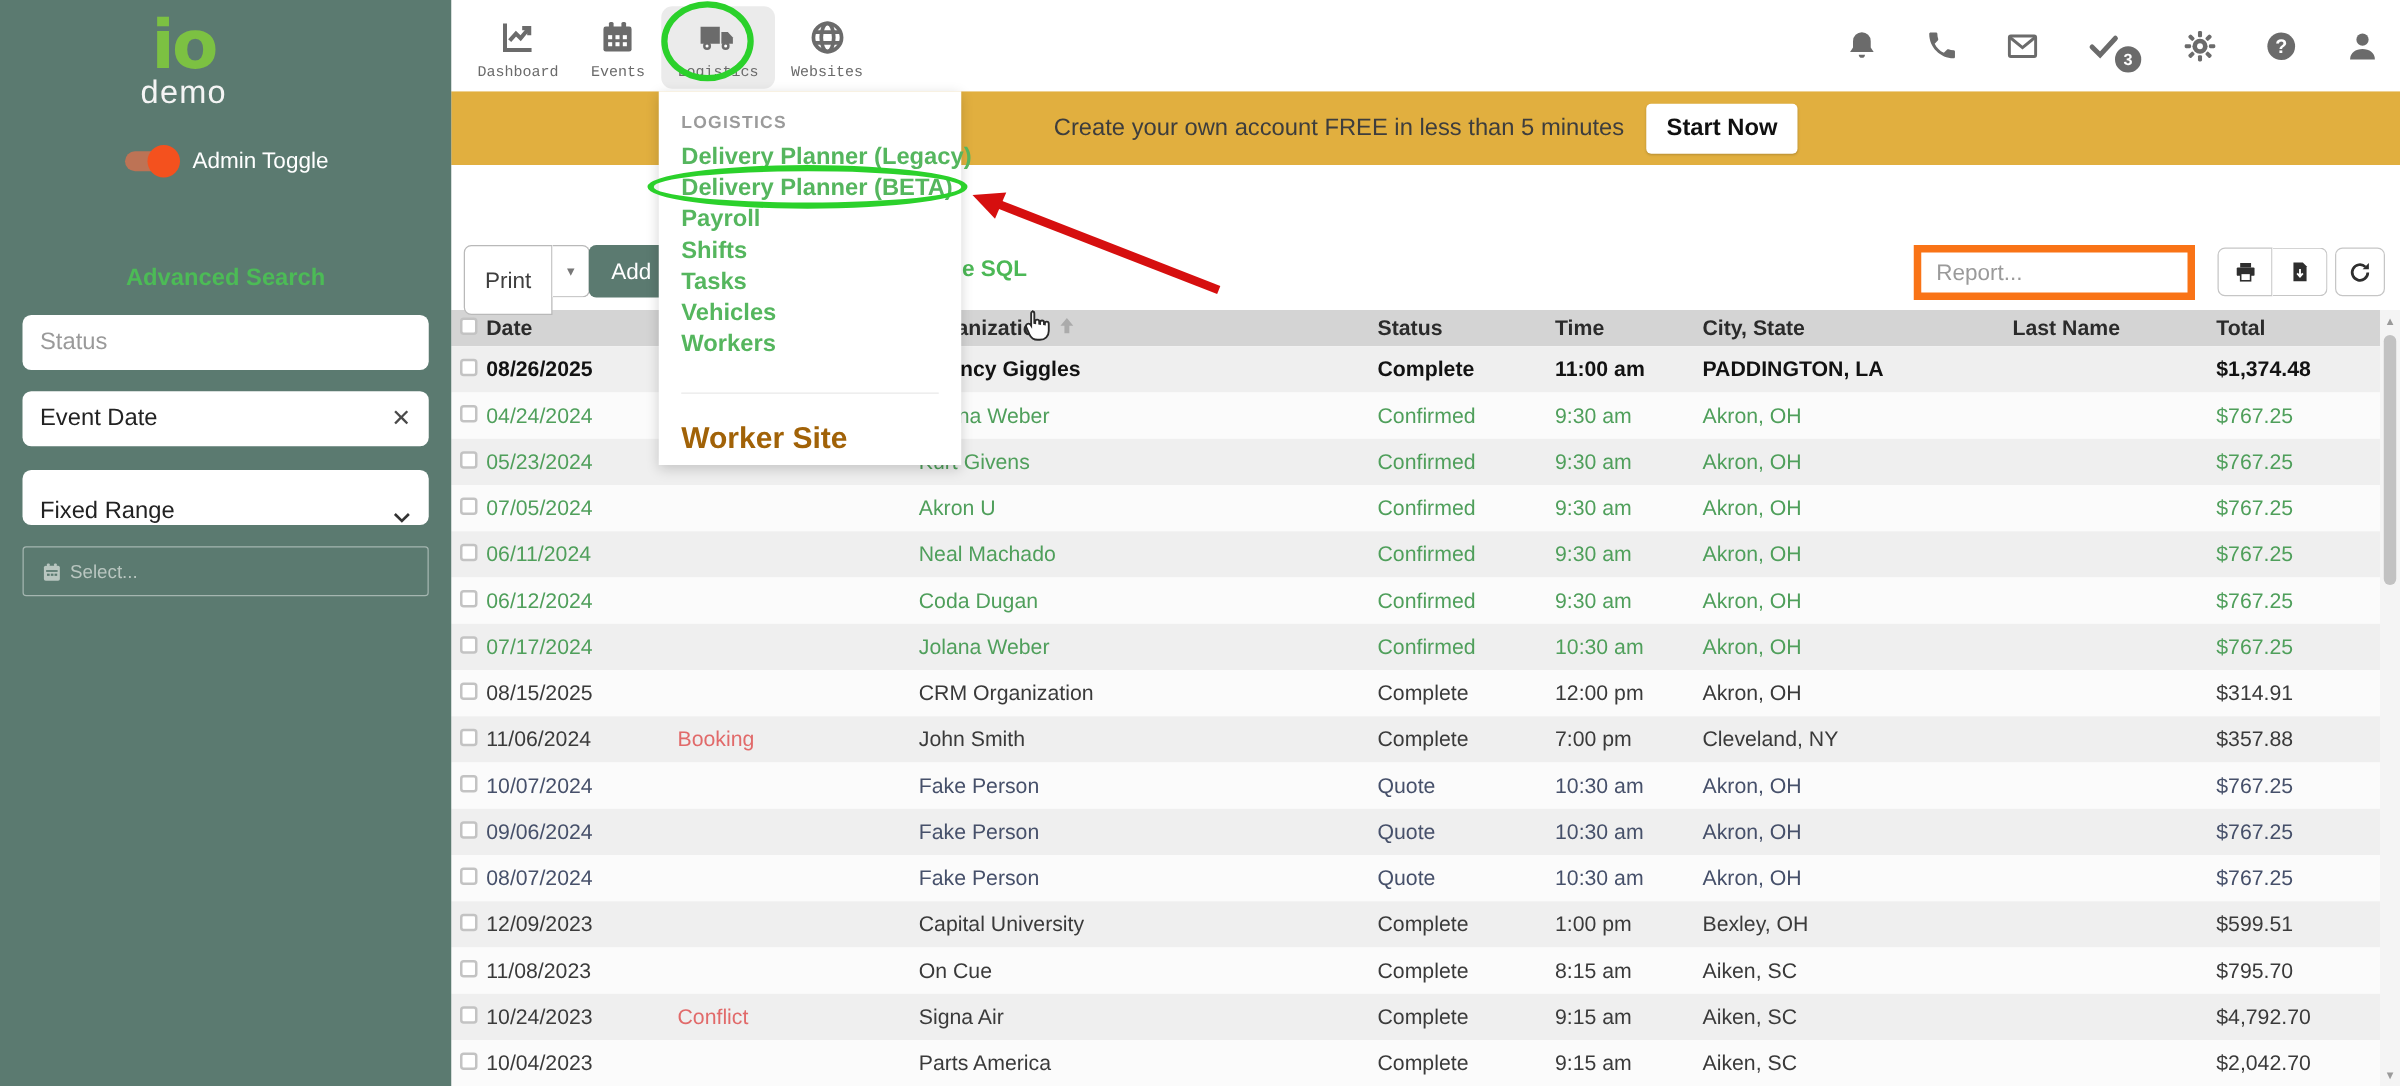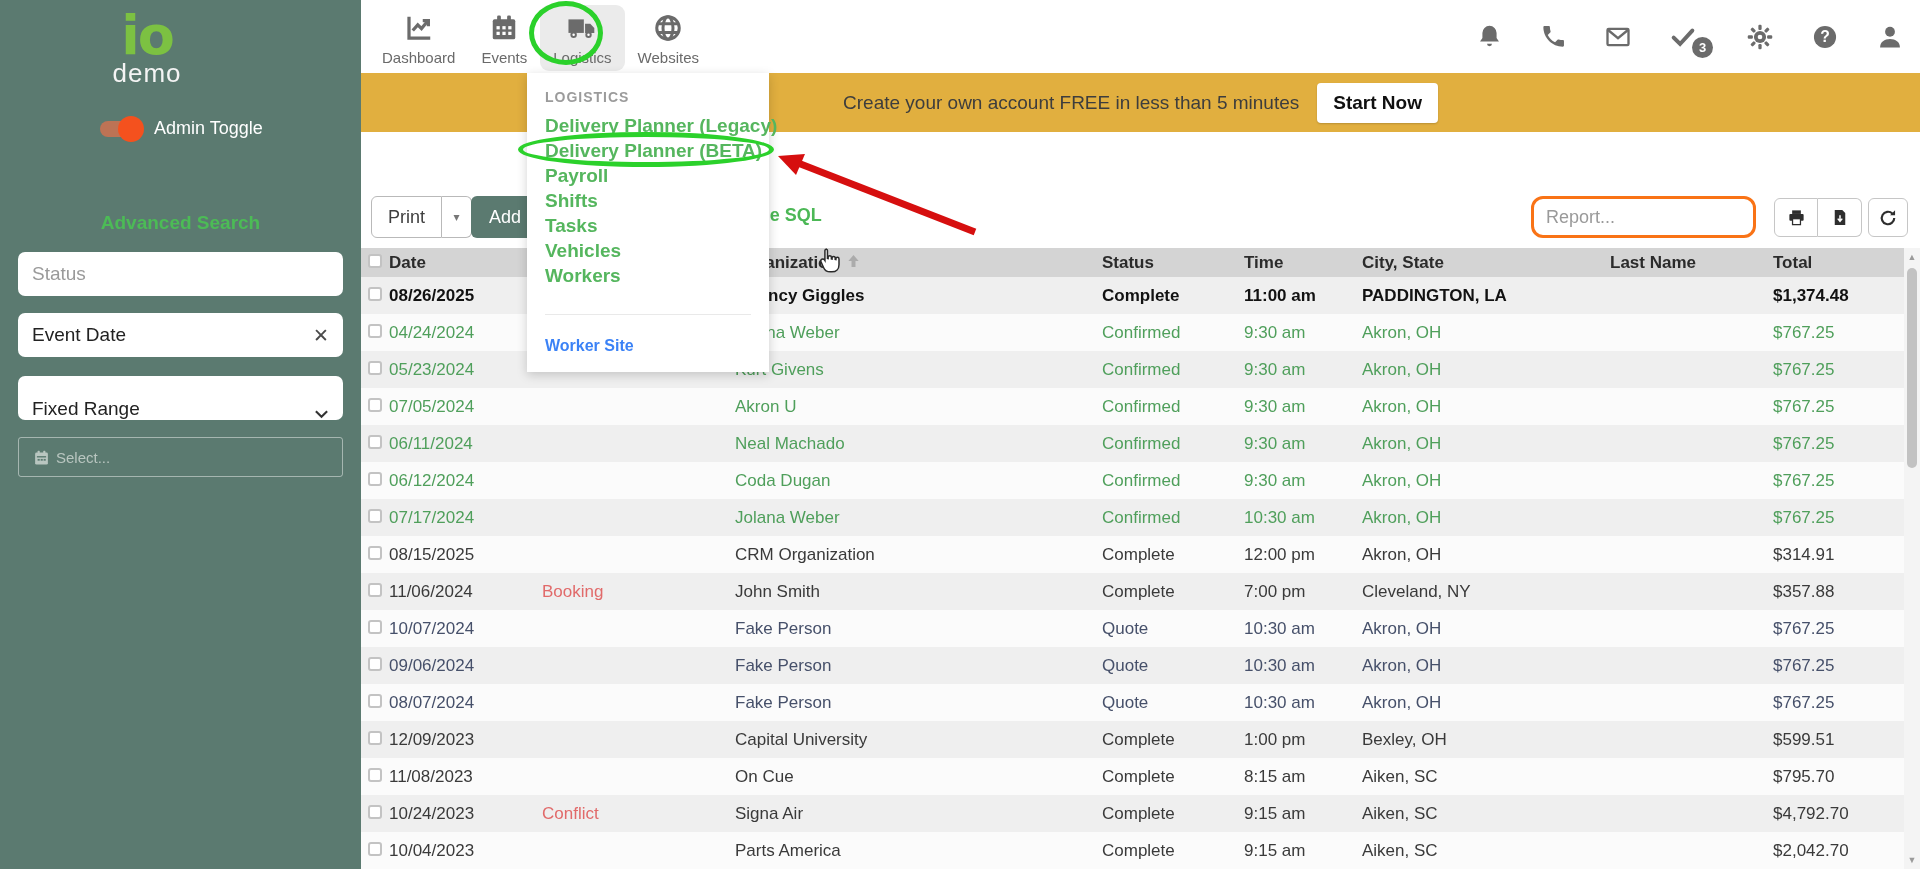--- a/index.html
+++ b/index.html
@@ -25,39 +25,39 @@
   .sb-eventdate .x { color:#4a4a4a; font-size:19px; cursor:pointer; }
   .sb-fixedrange { top:376px; display:flex; align-items:flex-end; justify-content:space-between; cursor:pointer; }
   .sb-dateselect { top:437px; height:40px; background:transparent; border:1px solid rgba(255,255,255,.45); border-radius:3px; display:flex; align-items:center; color:#b9c6c0; font-size:15px; cursor:pointer; }
   .sb-dateselect svg { margin-right:6px; }
 
   
   .topbar { position:absolute; left:361px; top:0; right:0; height:73px; background:#fff; z-index:10; }
   .nav-items { position:absolute; left:8px; top:0; height:73px; display:flex; align-items:center; }
   .nav-item { height:66px; margin-top:2px; padding:4px 13px 0; display:flex; flex-direction:column; align-items:center; justify-content:center; border-radius:9px; cursor:pointer; }
   .nav-item.active { background:#ebebeb; }
-  .nav-item .lbl { font-size:15px; color:#6a6a6a; margin-top:6px; }
+  .nav-item .lbl { font-size:12px; color:#6a6a6a; margin-top:6px;font-family:Liberation Mono, monospace; }
   .right-icons { position:absolute; right:16px; top:0; height:73px; display:flex; align-items:center; gap:37px; }
   .ricon { position:relative; cursor:pointer; display:flex; align-items:center; }
   .badge { position:absolute; right:-16px; bottom:-7px; width:21px; height:21px; border-radius:50%; background:#6b6b6b; color:#fff; font-size:13px; font-weight:700; display:flex; align-items:center; justify-content:center; }
   .gap-after-badge { margin-left:12px; }
 
   
   .banner { position:absolute; left:361px; right:0; top:73px; height:59px; background:#e1af3f; display:flex; align-items:center; justify-content:center; gap:18px; z-index:5; }
   .banner-text { font-size:19px; color:#3d3d3d; }
   .cta-btn { background:#fff; border:none; border-radius:4px; padding:9px 16px; font-size:19px; font-weight:700; color:#101010; cursor:pointer; box-shadow:0 1px 2px rgba(0,0,0,.18); font-family:"Liberation Sans",sans-serif; }
 
   
   .page-title { position:absolute; left:361px; top:145px; width:1543px; text-align:center; font-size:31px; color:#1c1c1c; font-weight:400; z-index:2; }
   .print-group { position:absolute; left:371px; top:196px; height:42px; display:flex; z-index:4; }
-  .btn-print { height:42px; padding:0 16px; background:#fff; border:1px solid #b9b9b9; border-radius:6px 0 0 6px; font-size:18px; color:#3e3e3e; cursor:pointer; font-family:"Liberation Sans",sans-serif; }
+  .btn-print { height:56px; padding:0 16px; background:#fff; border:1px solid #b9b9b9; border-radius:6px 0 0 6px; font-size:18px; color:#3e3e3e; cursor:pointer; font-family:"Liberation Sans",sans-serif; }
   .btn-caret { height:42px; width:30px; background:#fff; border:1px solid #b9b9b9; border-left:none; border-radius:0 6px 6px 0; color:#777; font-size:12px; cursor:pointer; }
   .btn-add { position:absolute; left:471px; top:196px; height:42px; width:130px; background:#5b7a70; color:#fff; border:none; border-radius:6px; font-size:18px; text-align:left; padding-left:18px; cursor:pointer; z-index:4; font-family:"Liberation Sans",sans-serif; }
   .toggle-sql { position:absolute; left:722px; top:205px; color:#4cb856; font-size:18px; font-weight:700; z-index:4; cursor:pointer; }
-  .report-input { position:absolute; left:1531px; top:196px; width:225px; height:42px; border:3px solid #f97316; border-radius:12px; font-size:18px; padding:16px 12px; color:#333; z-index:4; }
+  .report-input { position:absolute; left:1531px; top:196px; width:225px; height:42px; border:6px solid #f97316; border-radius:0; font-size:18px; padding:16px 12px; color:#333; z-index:4; }
   .report-input::placeholder { color:#9a9a9a; }
   .io-btns { position:absolute; left:1774px; top:198px; height:39px; display:flex; z-index:4; }
   .io-btn { width:44px; height:39px; background:#fff; border:1px solid #c6c6c6; display:flex; align-items:center; justify-content:center; cursor:pointer; }
   .io-btn.first { border-radius:6px 0 0 6px; }
   .io-btn.last { border-left:none; border-radius:0 6px 6px 0; }
   .refresh-btn { position:absolute; left:1868px; top:198px; width:40px; height:39px; background:#fff; border:1px solid #c6c6c6; border-radius:6px; display:flex; align-items:center; justify-content:center; cursor:pointer; z-index:4; }
 
   
   .table { position:absolute; left:361px; top:248px; width:1543px; height:621px; z-index:3; }
   .thead { position:relative; height:29px; background:#d4d4d4; }
@@ -81,21 +81,21 @@
   .scrollbar { position:absolute; right:0; top:248px; bottom:0; width:16px; background:#f4f4f4; z-index:6; }
   .scroll-arrow { position:absolute; left:0; width:16px; text-align:center; font-size:9px; color:#9a9a9a; cursor:pointer; }
   .scroll-up { top:4px; } .scroll-down { bottom:4px; }
   .scroll-thumb { position:absolute; left:3px; top:20px; width:10px; height:200px; border-radius:5px; background:#c2c2c2; cursor:pointer; }
 
   
   .menu-panel { position:absolute; left:527px; top:73px; width:242px; height:299px; background:#fff; box-shadow:0 3px 10px rgba(0,0,0,.18); z-index:50; padding:16px 0 0 18px; }
   .menu-header { font-size:14px; font-weight:700; color:#9b9b9b; letter-spacing:1px; margin-bottom:8px; }
   .menu-item { font-size:19px; font-weight:700; color:#55b65e; line-height:25px; cursor:pointer; white-space:nowrap; }
   .menu-divider { margin:26px 18px 0 0; border-top:1px solid #e9e9e9; }
-  .menu-footer-item { margin-top:22px; font-size:16px; font-weight:700; color:#3b82f6; cursor:pointer; }
+  .menu-footer-item { margin-top:22px; font-size:24px; font-weight:700; color:#a16207; cursor:pointer; }
 
   
   .ring-logistics { position:absolute; left:529px; top:1px; width:74px; height:64px; border:5px solid #2bd12b; border-radius:50%; z-index:55; pointer-events:none; }
   .ring-beta { position:absolute; left:518px; top:132px; width:256px; height:35px; border:5px solid #2bd12b; border-radius:50%; z-index:55; pointer-events:none; }
   .arrow-annot { position:absolute; left:770px; top:146px; z-index:56; pointer-events:none; }
   .cursor { position:absolute; left:816px; top:246px; z-index:70; pointer-events:none; }
 </style>
 </head>
 <body>
 

